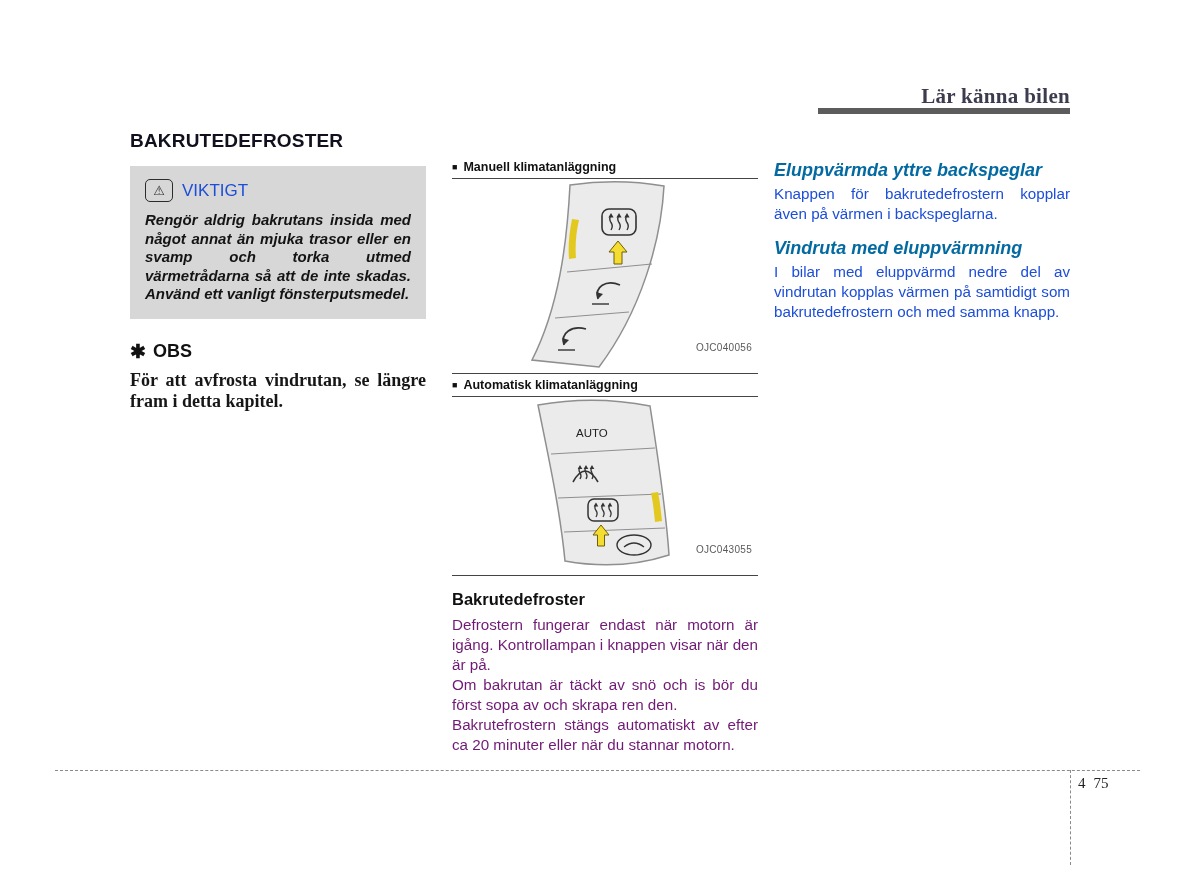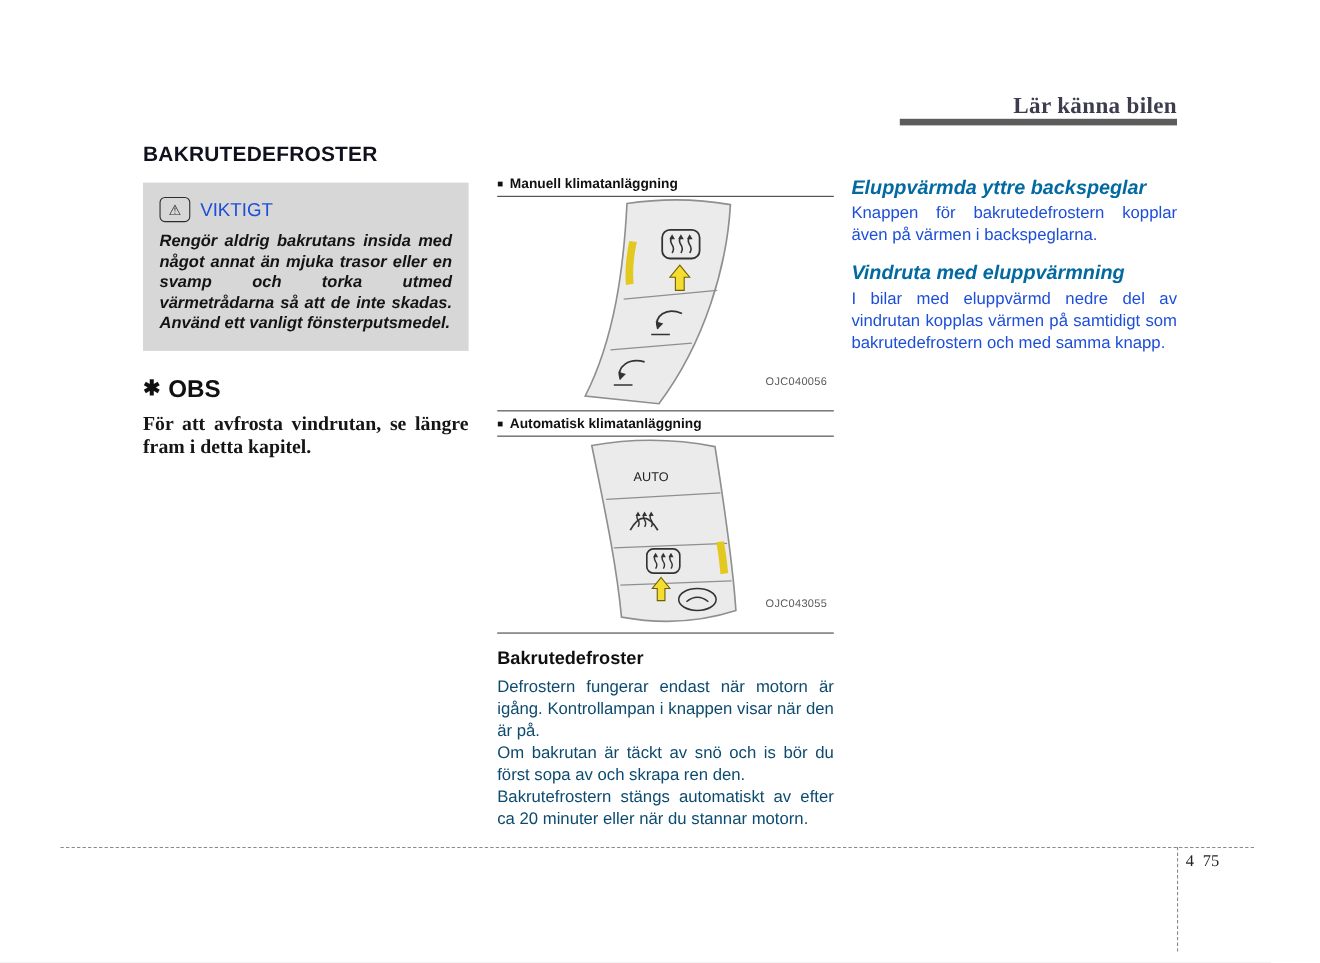--- a/index.html
+++ b/index.html
@@ -25,39 +25,39 @@
     font-size:13px;line-height:1;color:#2c2c2c;background:#d7d7d7;
   }
   .warn-label{font-size:17px;font-weight:normal;color:#1d4ed8;}
   .warning-body{
     margin:9px 0 0 0;font-size:15px;font-weight:bold;font-style:italic;
     line-height:18.5px;text-align:justify;color:#141414;
   }
   .obs{margin-top:22px;}
   .obs-head{display:flex;align-items:center;gap:7px;}
   .obs-icon{font-size:19px;font-weight:bold;line-height:1;color:#111;}
-  .obs-label{font-size:22px;font-weight:bold;color:#111;}
+  .obs-label{font-size:18px;font-weight:bold;color:#111;}
   .obs-body{
     margin:8px 0 0 0;font-family:"Liberation Serif",serif;font-size:18px;font-weight:bold;
     line-height:21px;text-align:justify;color:#161616;
   }
   
   .col-mid{position:absolute;left:452px;top:160px;width:306px;}
   .fig-caption{
     display:flex;align-items:center;gap:6px;
     font-size:12.5px;font-weight:bold;color:#111;
     padding-bottom:4px;border-bottom:1px solid #444;
   }
   .sq-bullet{font-size:9px;line-height:1;color:#111;}
   .fig-img{position:relative;border-bottom:1px solid #444;}
   .fig-code{
     position:absolute;right:6px;bottom:20px;font-size:10px;color:#5a5a5a;letter-spacing:.3px;
   }
   .mid-section-title{margin:14px 0 6px 0;font-size:16.5px;font-weight:bold;color:#101010;}
-  .mid-para{margin:0;font-size:15.2px;line-height:20px;text-align:justify;color:#0c4a6e;}
+  .mid-para{margin:0;font-size:15.2px;line-height:20px;text-align:justify;color:#701a75;}
   
   .col-right{position:absolute;left:774px;top:160px;width:296px;}
   .right-head{
     margin:14px 0 3px 0;font-size:18px;font-weight:bold;font-style:italic;color:#0369a1;
   }
   .right-head.first{margin-top:0;}
   .right-para{margin:0;font-size:15.2px;line-height:20px;text-align:justify;color:#1d4ed8;}
   
   .footer-dash-h{position:absolute;left:55px;top:770px;width:1085px;border-top:1.5px dashed #8a8a8a;}
   .footer-dash-v{position:absolute;left:1070px;top:770px;height:95px;border-left:1.5px dashed #8a8a8a;}

